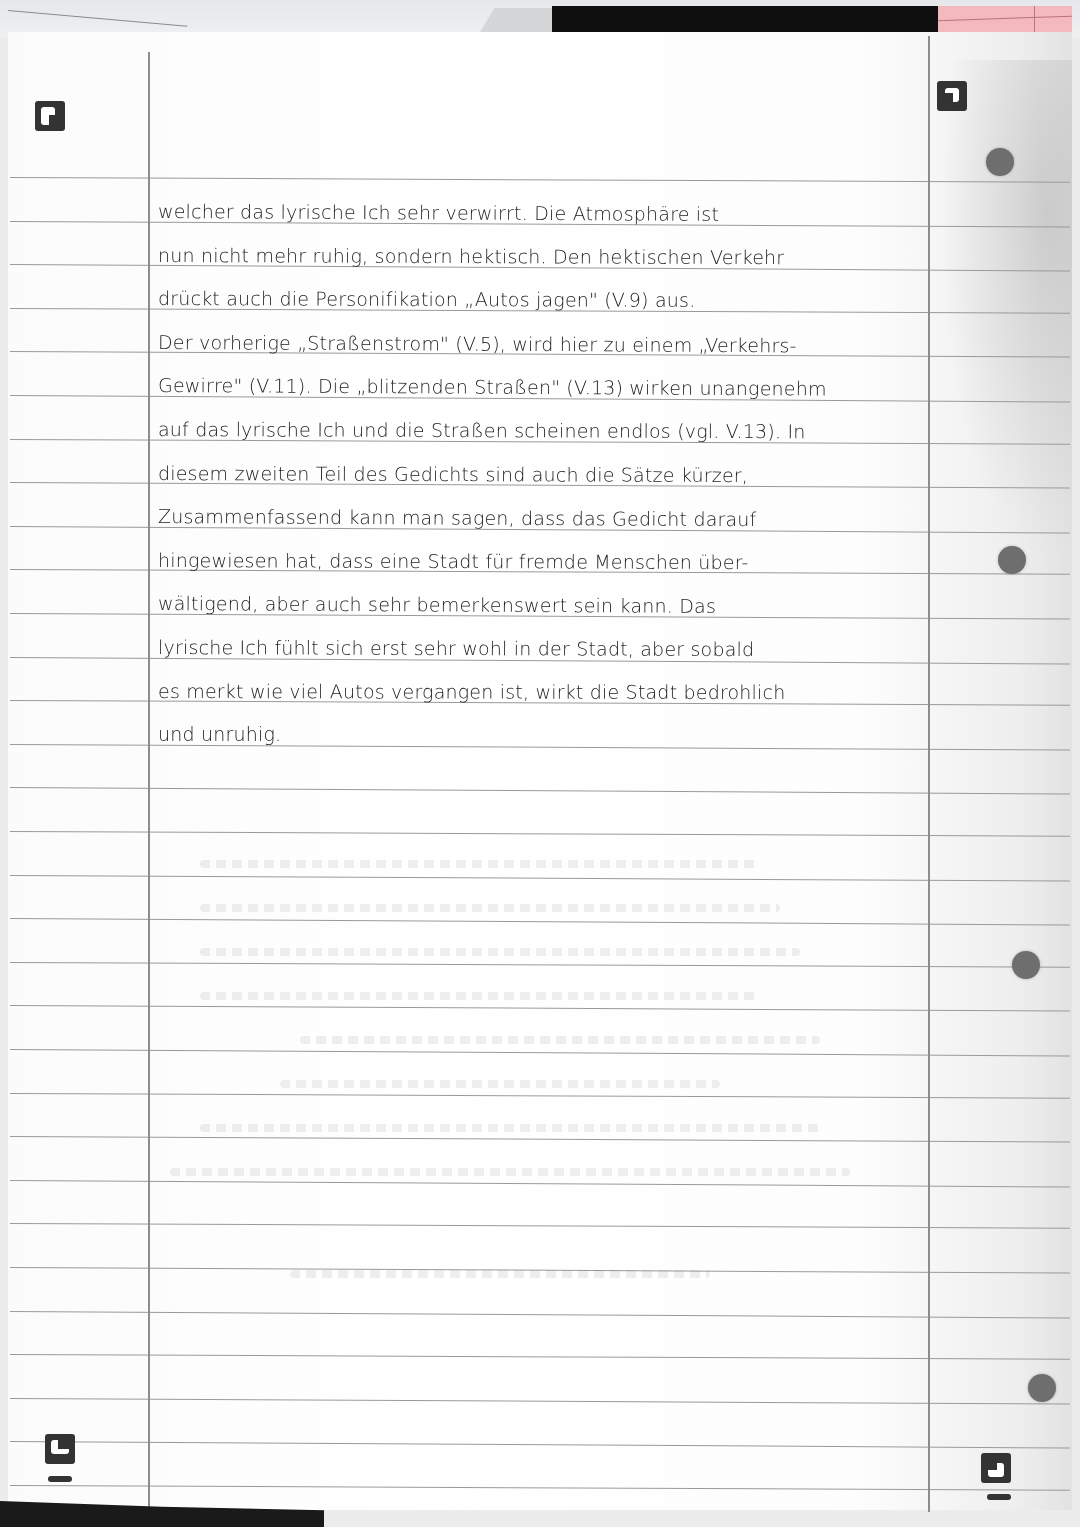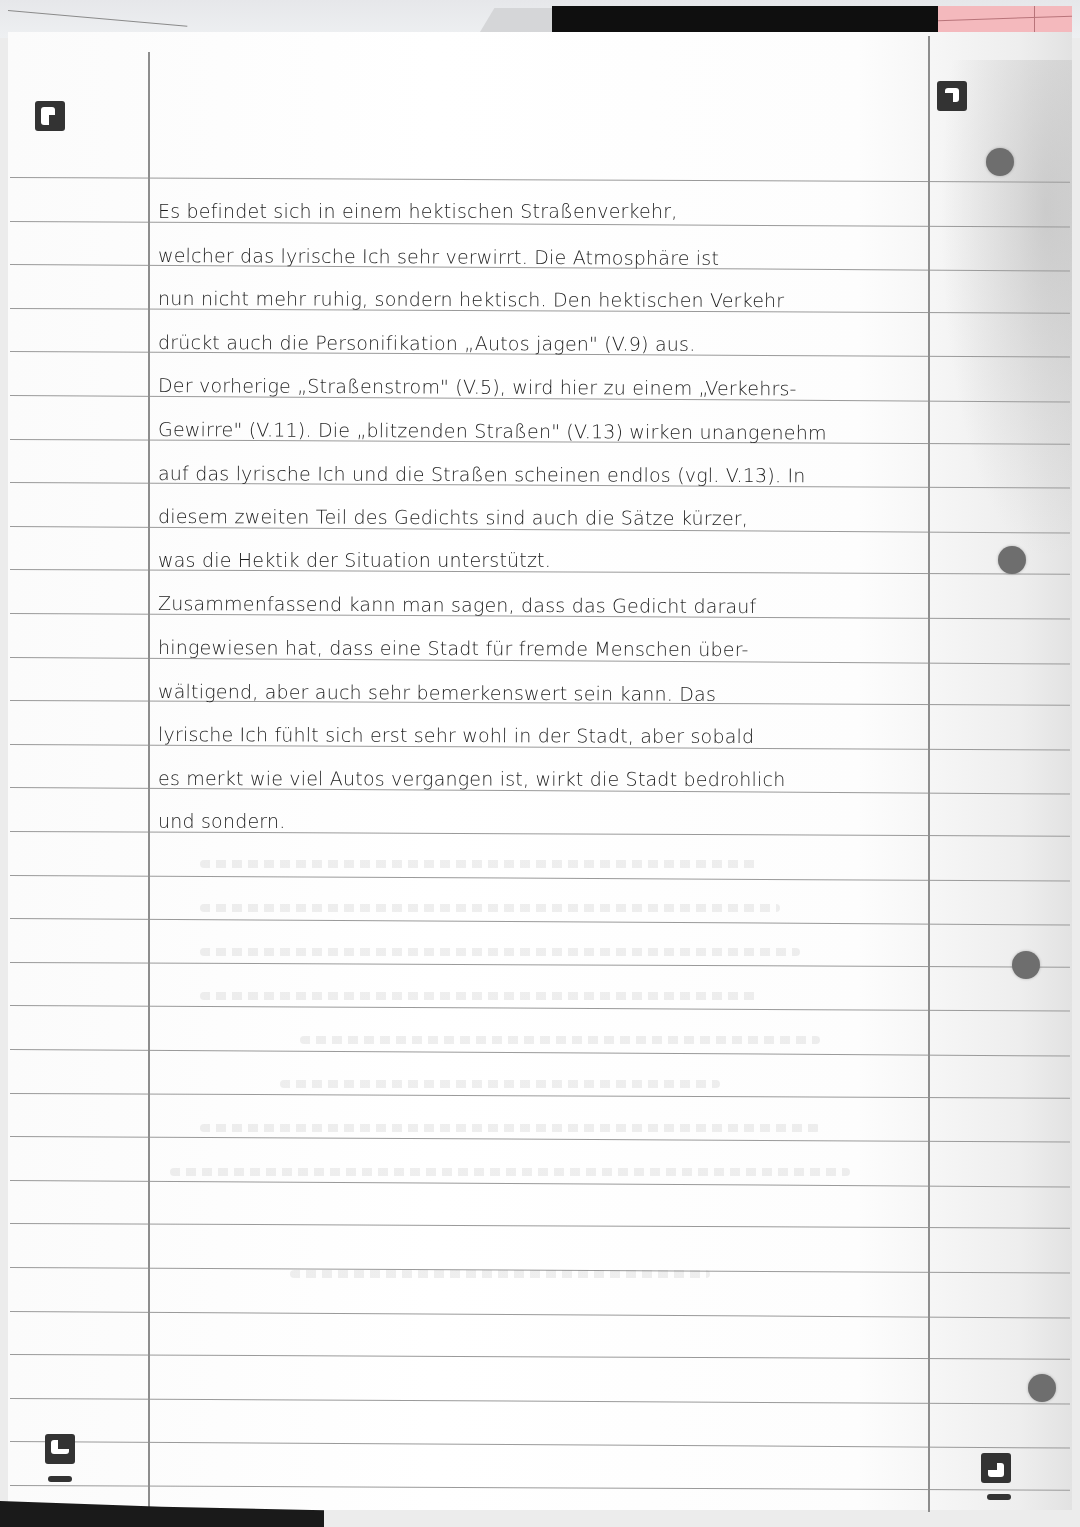--- a/index.html
+++ b/index.html
@@ -227,30 +227,28 @@
   <div class="inner" style="left:13px;top:5px;width:12px;height:10px;background:#333333;"></div>
 </div>
 <div class="marker-bar" style="left:48px;top:1476px;"></div>
 <div class="marker" style="left:981px;top:1453px;">
   <div class="inner" style="left:7px;top:10px;width:16px;height:14px;border-radius:3px;"></div>
   <div class="inner" style="left:6px;top:8px;width:10px;height:9px;background:#333333;"></div>
 </div>
 <div class="marker-bar" style="left:987px;top:1494px;"></div>
 
 <div class="handwriting">
-  <div class="hw-line" style="transform: rotate(0deg);">Es befindet sich in einem hektischen Straßenverkehr,</div>
   <div class="hw-line" style="transform: rotate(0.3deg);">welcher das lyrische Ich sehr verwirrt. Die Atmosphäre ist</div>
   <div class="hw-line" style="transform: rotate(0.2deg);">nun nicht mehr ruhig, sondern hektisch. Den hektischen Verkehr</div>
   <div class="hw-line" style="transform: rotate(0.2deg);">drückt auch die Personifikation „Autos jagen" (V.9) aus.</div>
   <div class="hw-line" style="transform: rotate(0.3deg);">Der vorherige „Straßenstrom" (V.5), wird hier zu einem „Verkehrs-</div>
   <div class="hw-line" style="transform: rotate(0.3deg);">Gewirre" (V.11). Die „blitzenden Straßen" (V.13) wirken unangenehm</div>
   <div class="hw-line" style="transform: rotate(0.2deg);">auf das lyrische Ich und die Straßen scheinen endlos (vgl. V.13). In</div>
   <div class="hw-line" style="transform: rotate(0.2deg);">diesem zweiten Teil des Gedichts sind auch die Sätze kürzer,</div>
-  <div class="hw-line" style="transform: rotate(0deg);">was die Hektik der Situation unterstützt.</div>
   <div class="hw-line" style="transform: rotate(0.3deg);">Zusammenfassend kann man sagen, dass das Gedicht darauf</div>
   <div class="hw-line" style="transform: rotate(0.2deg);">hingewiesen hat, dass eine Stadt für fremde Menschen über-</div>
   <div class="hw-line" style="transform: rotate(0.3deg);">wältigend, aber auch sehr bemerkenswert sein kann. Das</div>
   <div class="hw-line" style="transform: rotate(0.2deg);">lyrische Ich fühlt sich erst sehr wohl in der Stadt, aber sobald</div>
   <div class="hw-line" style="transform: rotate(0.1deg);">es merkt wie viel Autos vergangen ist, wirkt die Stadt bedrohlich</div>
-  <div class="hw-line" style="transform: rotate(0deg);">und sondern.</div>
+  <div class="hw-line" style="transform: rotate(0deg);">und unruhig.</div>
 </div>
 
 <div class="bottom-dark"></div>
 
 </body></html>

